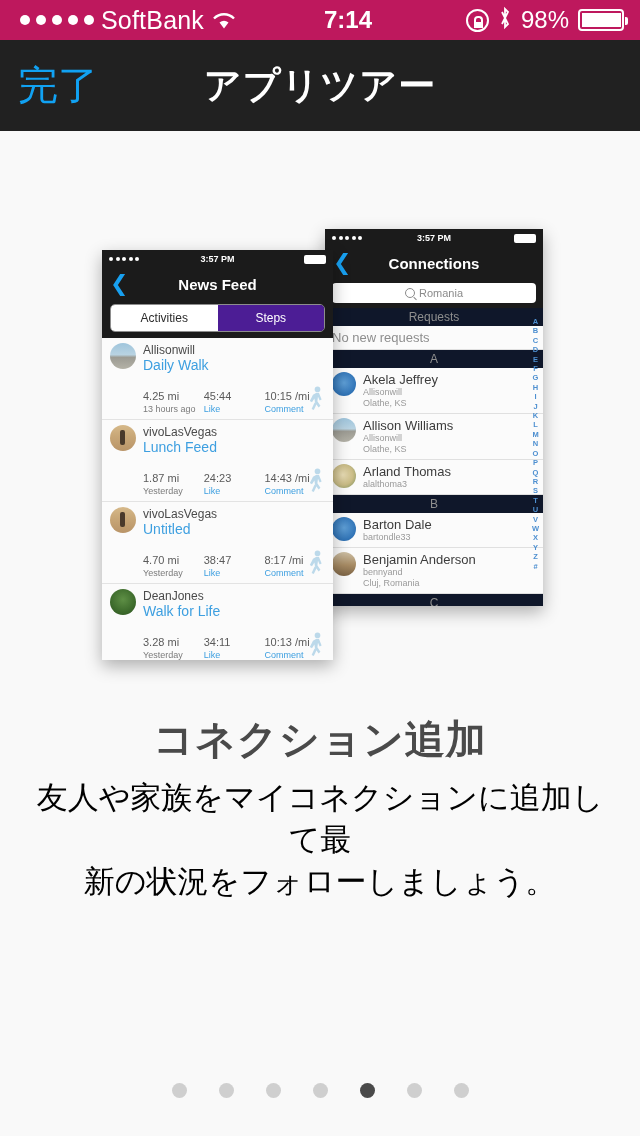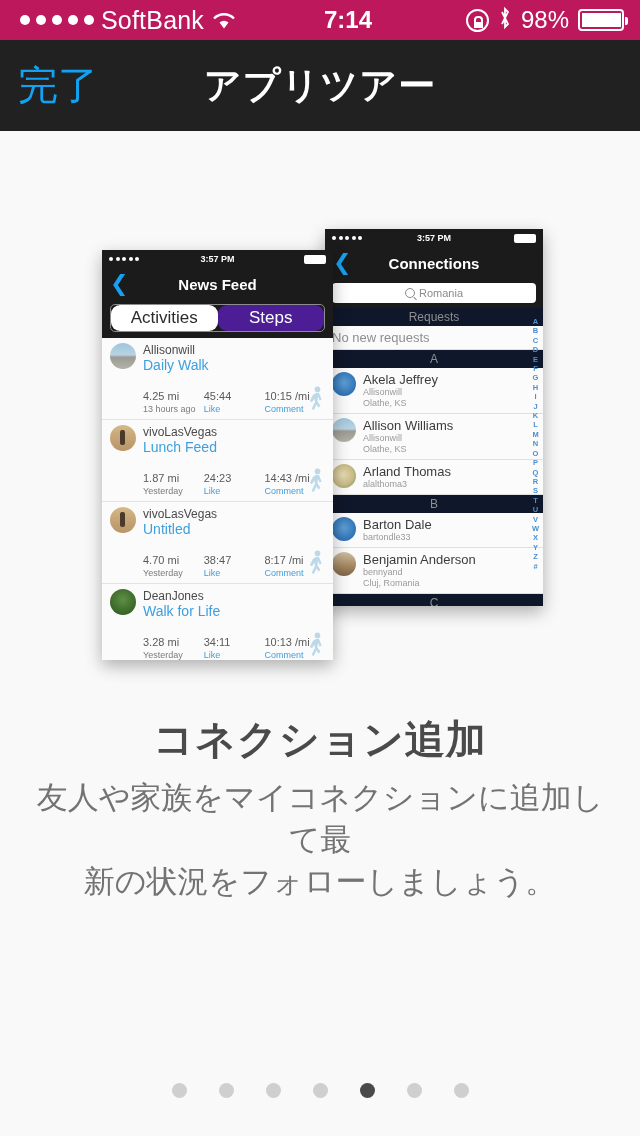--- a/index.html
+++ b/index.html
@@ -44,21 +44,21 @@
   .mini-sb .dots i{width:4px;height:4px;border-radius:50%;background:#fff;display:block;}
   .mini-sb .t{position:absolute;left:0;top:0;width:100%;height:18px;display:flex;align-items:center;justify-content:center;font-size:9px;font-weight:bold;}
   .mini-sb .b{position:absolute;right:7px;top:5px;width:22px;height:9px;background:#fff;border-radius:2px;}
   
   .mini-nav{height:32px;background:#1b1b1b;position:relative;}
   .mini-nav .chev{position:absolute;left:8px;top:0;height:32px;display:flex;align-items:center;color:#18a0f0;font-size:22px;font-weight:bold;}
   .mini-nav .mt{position:absolute;left:0;top:0;width:100%;height:32px;display:flex;align-items:center;justify-content:center;color:#fff;font-size:15px;font-weight:bold;}
   
   .seg-wrap{background:#1b1b1b;padding:4px 8px 6px 8px;}
   .seg{display:flex;border:1px solid #8d8d8d;border-radius:5px;overflow:hidden;height:26px;}
-  .seg div{flex:1;display:flex;align-items:center;justify-content:center;font-size:17px;border-radius:9px;}
+  .seg div{flex:1;display:flex;align-items:center;justify-content:center;font-size:12px;}
   .seg .on{background:#ffffff;color:#2b2b2b;}
   .seg .off{background:#4c1d95;color:#ffffff;}
   
   .feed{background:#fbfbfb;}
   .feed-row{position:relative;border-bottom:1px solid #e3e3e3;padding:5px 6px 5px 8px;display:flex;gap:7px;}
   .av{width:26px;height:26px;border-radius:50%;flex:none;overflow:hidden;position:relative;}
   .av-beach{background:linear-gradient(#9fc5dc 0%,#b9d3e2 45%,#9c9b93 55%,#b4b2a7 100%);}
   .av-run{background:linear-gradient(#d6b98a 0%,#c9a878 40%,#b99468 100%);}
   .av-run:after{content:"";position:absolute;left:10px;top:5px;width:5px;height:15px;background:#4a3a2b;border-radius:2px;}
   .av-tree{background:radial-gradient(circle at 50% 40%,#5e8f45 0%,#3d6b2c 60%,#2e5320 100%);}
@@ -83,21 +83,21 @@
   .c-row{display:flex;gap:7px;padding:4px 7px;border-bottom:1px solid #e0e0e0;background:#fbfbfb;align-items:flex-start;}
   .c-av{width:24px;height:24px;border-radius:50%;flex:none;}
   .c-blue{background:radial-gradient(circle at 50% 45%,#5f9fd6 0%,#2f72b5 70%,#27629f 100%);}
   .c-dog{background:radial-gradient(circle at 45% 45%,#e8dcb5 0%,#c9bb86 55%,#6f8a55 100%);}
   .c-land{background:linear-gradient(#cdbfa4 0%,#a68a63 55%,#7d6446 100%);}
   .c-name{font-size:13px;color:#3c3c3c;line-height:15px;}
   .c-sub{font-size:9px;color:#9a9a9a;line-height:11px;}
   .alpha{position:absolute;right:2px;top:88px;width:11px;display:flex;flex-direction:column;align-items:center;color:#4d8fd0;font-size:7.5px;line-height:9.4px;z-index:3;font-weight:bold;}
   
   .cap-title{position:absolute;left:0;top:712px;width:640px;text-align:center;font-size:40px;font-weight:bold;color:#4a4a4a;letter-spacing:1px;}
-  .cap-body{position:absolute;left:30px;top:777px;width:580px;text-align:center;font-size:31px;line-height:42px;color:#737373;}
+  .cap-body{position:absolute;left:30px;top:777px;width:580px;text-align:center;font-size:31px;line-height:42px;color:#000000;}
   
   .dots-pager{position:absolute;left:0;top:1083px;width:640px;display:flex;justify-content:center;gap:32px;}
   .dots-pager i{width:15px;height:15px;border-radius:50%;background:#cfcfcf;display:block;}
   .dots-pager i.active{background:#4a4a4a;}
 </style>
 </head>
 <body>
 
 <div class="statusbar">
   <div class="sb-left">

